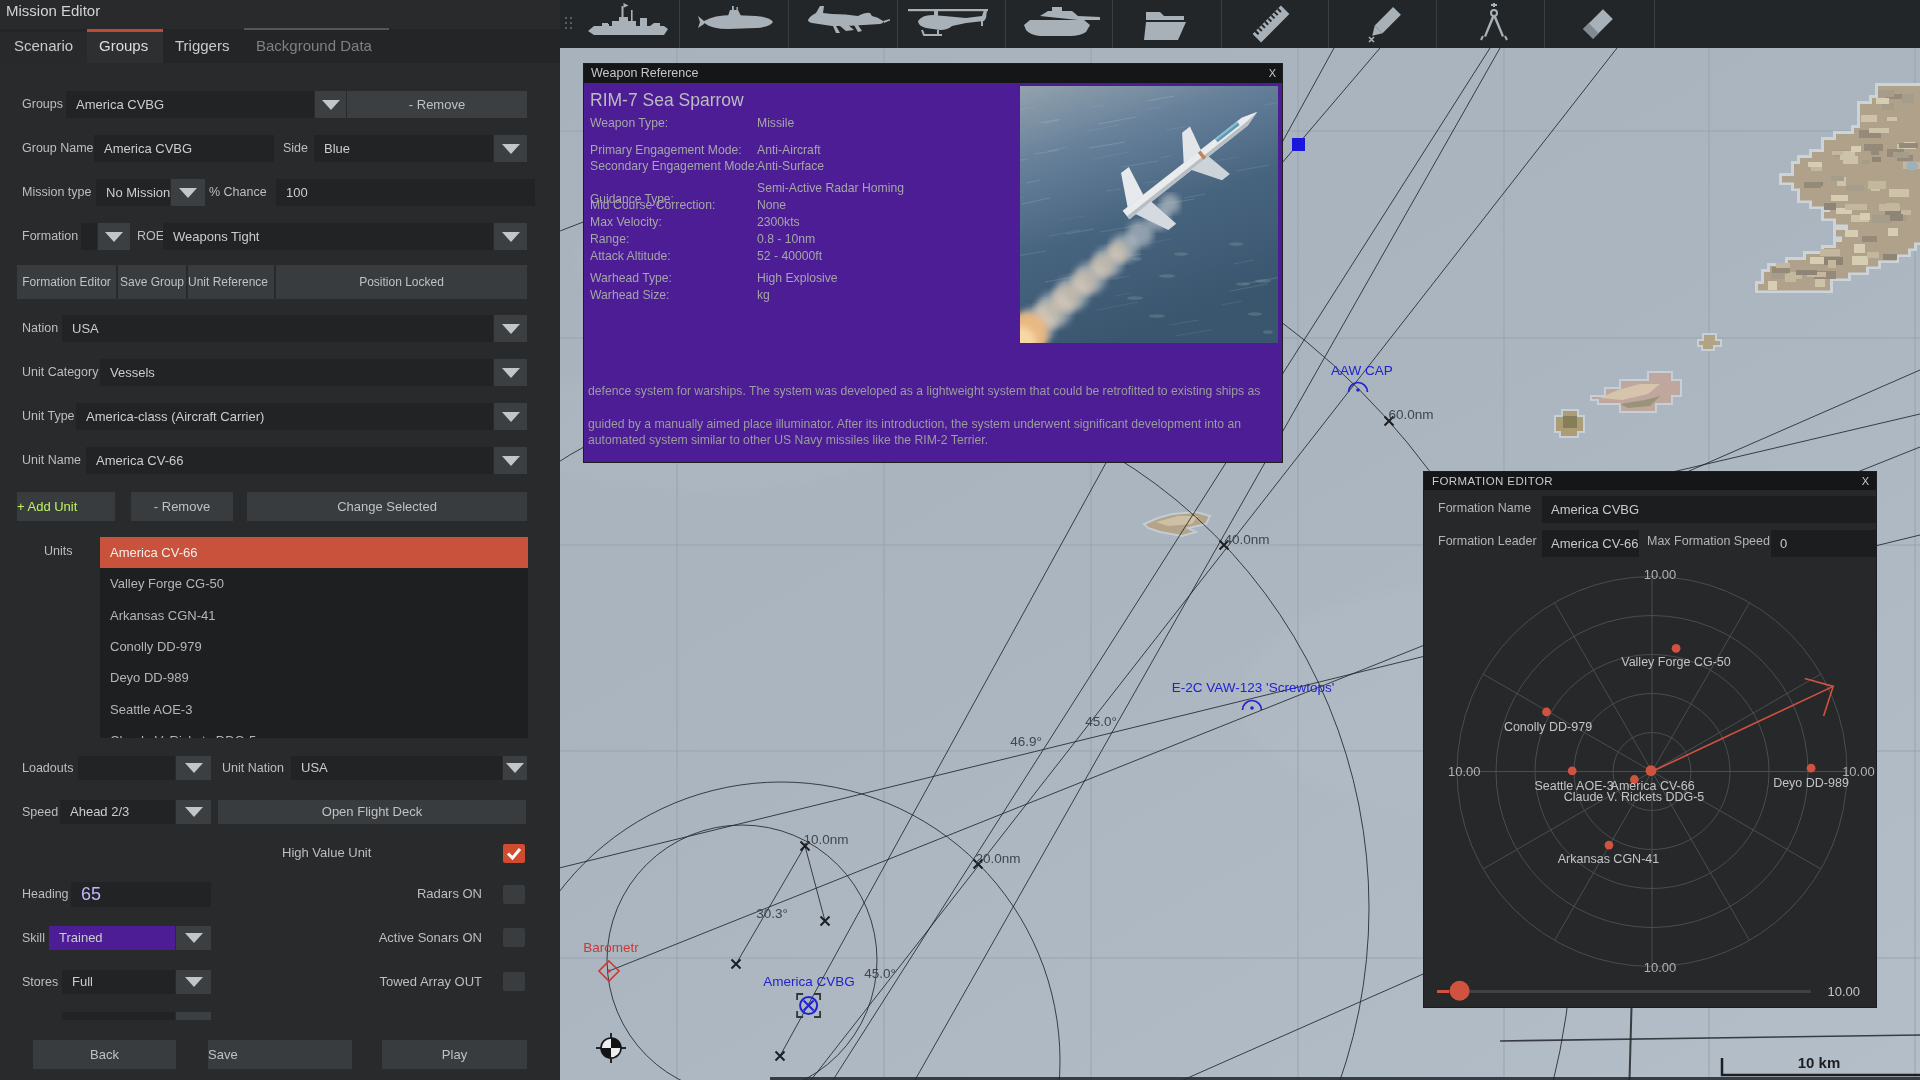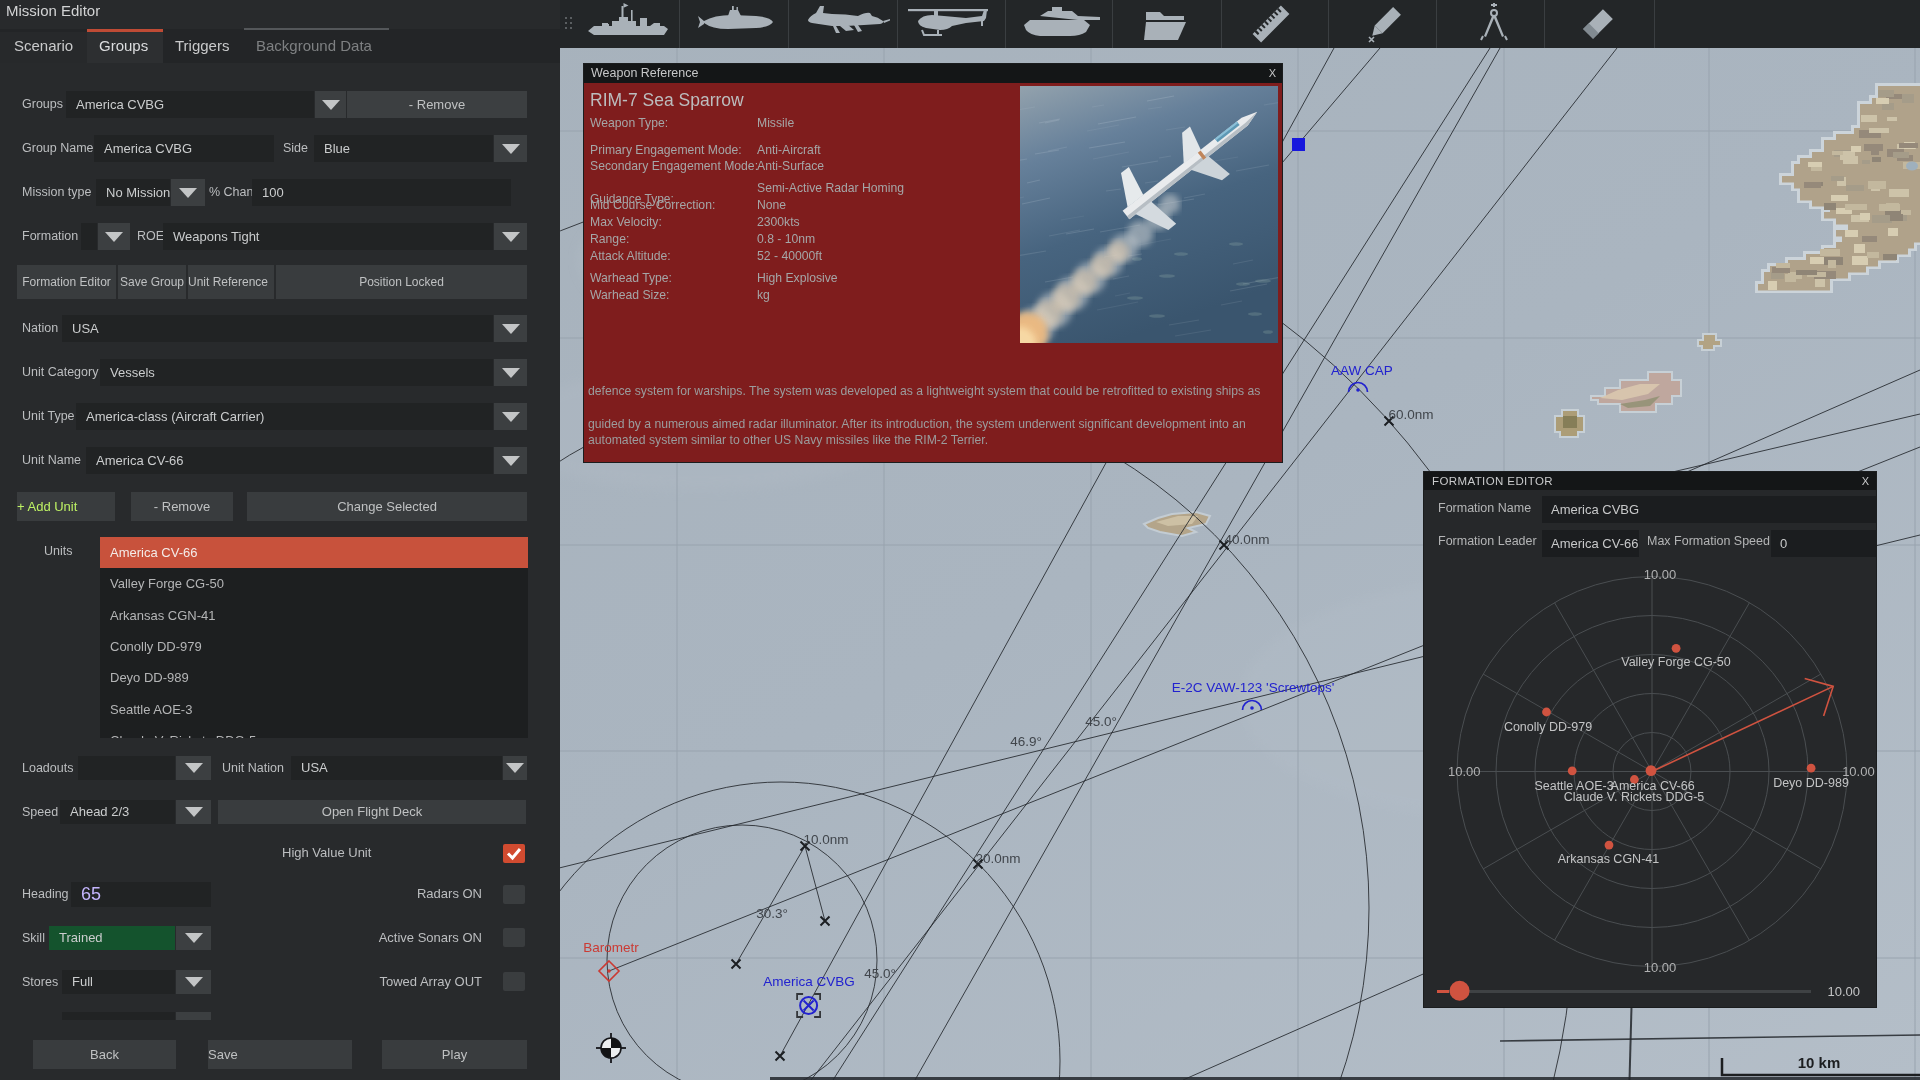--- a/index.html
+++ b/index.html
@@ -352,21 +352,21 @@
 <div style="position:absolute;left:314px;top:135px;width:179px;height:27px;background:#212324;font-size:13px;color:#cbcdce;line-height:27px;white-space:nowrap;overflow:hidden"><span style="padding-left:10px">Blue</span></div>
 <div style="position:absolute;left:494px;top:135px;width:33px;height:27px;background:#3c3f41">
       <div style="position:absolute;left:7.5px;top:8.5px;width:0;height:0;border-left:9.0px solid transparent;border-right:9.0px solid transparent;border-top:10px solid #c3c5c6"></div>
     </div>
 <div style="position:absolute;left:22px;top:183px;width:200px;height:18px;line-height:18px;font-size:12.5px;color:#bcbec0;white-space:nowrap">Mission type</div>
 <div style="position:absolute;left:96px;top:179px;width:74px;height:27px;background:#212324;font-size:13px;color:#cbcdce;line-height:27px;white-space:nowrap;overflow:hidden"><span style="padding-left:10px">No Mission</span></div>
 <div style="position:absolute;left:171px;top:179px;width:34px;height:27px;background:#3c3f41">
       <div style="position:absolute;left:8.0px;top:8.5px;width:0;height:0;border-left:9.0px solid transparent;border-right:9.0px solid transparent;border-top:10px solid #c3c5c6"></div>
     </div>
 <div style="position:absolute;left:209px;top:183px;width:200px;height:18px;line-height:18px;font-size:12.5px;color:#bcbec0;white-space:nowrap">% Chance</div>
-<div style="position:absolute;left:252px;top:179px;width:259px;height:27px;background:#212324;font-size:13px;color:#cbcdce;line-height:27px;white-space:nowrap;overflow:hidden"><span style="padding-left:10px">100</span></div>
+<div style="position:absolute;left:276px;top:179px;width:259px;height:27px;background:#212324;font-size:13px;color:#cbcdce;line-height:27px;white-space:nowrap;overflow:hidden"><span style="padding-left:10px">100</span></div>
 <div style="position:absolute;left:22px;top:227px;width:200px;height:18px;line-height:18px;font-size:12.5px;color:#bcbec0;white-space:nowrap">Formation</div>
 <div style="position:absolute;left:81px;top:223px;width:16px;height:27px;background:#212324;font-size:13px;color:#cbcdce;line-height:27px;white-space:nowrap;overflow:hidden"></div>
 <div style="position:absolute;left:98px;top:223px;width:32px;height:27px;background:#3c3f41">
       <div style="position:absolute;left:7.0px;top:8.5px;width:0;height:0;border-left:9.0px solid transparent;border-right:9.0px solid transparent;border-top:10px solid #c3c5c6"></div>
     </div>
 <div style="position:absolute;left:137px;top:227px;width:200px;height:18px;line-height:18px;font-size:12.5px;color:#bcbec0;white-space:nowrap">ROE</div>
 <div style="position:absolute;left:163px;top:223px;width:330px;height:27px;background:#212324;font-size:13px;color:#cbcdce;line-height:27px;white-space:nowrap;overflow:hidden"><span style="padding-left:10px">Weapons Tight</span></div>
 <div style="position:absolute;left:494px;top:223px;width:33px;height:27px;background:#3c3f41">
       <div style="position:absolute;left:7.5px;top:8.5px;width:0;height:0;border-left:9.0px solid transparent;border-right:9.0px solid transparent;border-top:10px solid #c3c5c6"></div>
     </div>
@@ -426,39 +426,39 @@
 <div style="position:absolute;left:503px;top:844px;width:22px;height:19px;background:#d14b30;border-radius:2px">
       <svg width="22" height="19" style="position:absolute;left:0;top:0">
         <path d="M5 9.5 L9.5 14 L17 5" stroke="#fff" stroke-width="3" fill="none"></path>
       </svg>
     </div>
 <div style="position:absolute;left:22px;top:885px;width:200px;height:18px;line-height:18px;font-size:12.5px;color:#bcbec0;white-space:nowrap">Heading</div>
 <div style="position:absolute;left:71px;top:882px;width:140px;height:25px;background:#212324;font-size:18px;color:#c4b5fd;line-height:25px;white-space:nowrap;overflow:hidden"><span style="padding-left:10px">65</span></div>
 <div style="position:absolute;left:282px;top:885px;width:200px;height:18px;line-height:18px;font-size:13px;color:#bcbec0;white-space:nowrap;text-align:right">Radars ON</div>
 <div style="position:absolute;left:503px;top:885px;width:22px;height:19px;background:#3a3d3f;border-radius:2px"></div>
 <div style="position:absolute;left:22px;top:929px;width:200px;height:18px;line-height:18px;font-size:12.5px;color:#bcbec0;white-space:nowrap">Skill</div>
-<div style="position:absolute;left:49px;top:926px;width:126px;height:24px;background:#14532d;font-size:13px;color:#cbcdce;line-height:24px;white-space:nowrap;overflow:hidden"><span style="padding-left:10px">Trained</span></div>
+<div style="position:absolute;left:49px;top:926px;width:126px;height:24px;background:#4c1d95;font-size:13px;color:#cbcdce;line-height:24px;white-space:nowrap;overflow:hidden"><span style="padding-left:10px">Trained</span></div>
 <div style="position:absolute;left:176px;top:926px;width:35px;height:24px;background:#3c3f41">
       <div style="position:absolute;left:8.5px;top:7.0px;width:0;height:0;border-left:9.0px solid transparent;border-right:9.0px solid transparent;border-top:10px solid #c3c5c6"></div>
     </div>
 <div style="position:absolute;left:282px;top:929px;width:200px;height:18px;line-height:18px;font-size:13px;color:#bcbec0;white-space:nowrap;text-align:right">Active Sonars ON</div>
 <div style="position:absolute;left:503px;top:928px;width:22px;height:19px;background:#3a3d3f;border-radius:2px"></div>
 <div style="position:absolute;left:22px;top:973px;width:200px;height:18px;line-height:18px;font-size:12.5px;color:#bcbec0;white-space:nowrap">Stores</div>
 <div style="position:absolute;left:62px;top:970px;width:113px;height:24px;background:#212324;font-size:13px;color:#cbcdce;line-height:24px;white-space:nowrap;overflow:hidden"><span style="padding-left:10px">Full</span></div>
 <div style="position:absolute;left:176px;top:970px;width:35px;height:24px;background:#3c3f41">
       <div style="position:absolute;left:8.5px;top:7.0px;width:0;height:0;border-left:9.0px solid transparent;border-right:9.0px solid transparent;border-top:10px solid #c3c5c6"></div>
     </div>
 <div style="position:absolute;left:282px;top:973px;width:200px;height:18px;line-height:18px;font-size:13px;color:#bcbec0;white-space:nowrap;text-align:right">Towed Array OUT</div>
 <div style="position:absolute;left:503px;top:972px;width:22px;height:19px;background:#3a3d3f;border-radius:2px"></div>
 <div style="position:absolute;left:62px;top:1012px;width:113px;height:8px;background:#212324;font-size:13px;color:#cbcdce;line-height:8px;white-space:nowrap;overflow:hidden"></div>
 <div style="position:absolute;left:176px;top:1012px;width:35px;height:8px;background:#3c3f41"></div>
 <div style="position:absolute;left:33px;top:1040px;width:143px;height:29px;background:#393c3e;font-size:13px;color:#bfc1c2;line-height:29px;text-align:center;white-space:nowrap">Back</div>
 <div style="position:absolute;left:208px;top:1040px;width:144px;height:29px;background:#393c3e;font-size:13px;color:#bfc1c2;line-height:29px;text-align:left;white-space:nowrap">Save</div>
 <div style="position:absolute;left:382px;top:1040px;width:145px;height:29px;background:#393c3e;font-size:13px;color:#bfc1c2;line-height:29px;text-align:center;white-space:nowrap">Play</div>
-<div style="position:absolute;left:584px;top:64px;width:698px;height:398px;background:#7f1d1d;box-shadow:0 0 0 1px #1b1d1e">
+<div style="position:absolute;left:584px;top:64px;width:698px;height:398px;background:#4c1d95;box-shadow:0 0 0 1px #1b1d1e">
 <div style="position:absolute;left:0;top:0;width:698px;height:19px;background:#141617;color:#c6c7c8;font-size:12.5px;line-height:19px;padding-left:7px">Weapon Reference</div>
 <div style="position:absolute;right:6px;top:0;height:19px;color:#c6c7c8;font-size:11px;line-height:19px">X</div>
 <div style="position:absolute;left:6px;top:26px;font-size:17.5px;color:#bcbdbe">RIM-7 Sea Sparrow</div>
 <div style="position:absolute;left:6px;top:52px;font-size:12.2px;color:#a5a6a7;white-space:nowrap">Weapon Type:</div>
 <div style="position:absolute;left:173px;top:52px;font-size:12.2px;color:#a5a6a7;white-space:nowrap">Missile</div>
 <div style="position:absolute;left:6px;top:78.5px;font-size:12.2px;color:#a5a6a7;white-space:nowrap">Primary Engagement Mode:</div>
 <div style="position:absolute;left:173px;top:78.5px;font-size:12.2px;color:#a5a6a7;white-space:nowrap">Anti-Aircraft</div>
 <div style="position:absolute;left:6px;top:95px;font-size:12.2px;color:#a5a6a7;white-space:nowrap">Secondary Engagement Mode:</div>
 <div style="position:absolute;left:173px;top:95px;font-size:12.2px;color:#a5a6a7;white-space:nowrap">Anti-Surface</div>
 <div style="position:absolute;left:6px;top:128px;font-size:12px;color:#a5a6a7;white-space:nowrap">Guidance Type:</div>
@@ -469,21 +469,21 @@
 <div style="position:absolute;left:173px;top:151px;font-size:12.2px;color:#a5a6a7;white-space:nowrap">2300kts</div>
 <div style="position:absolute;left:6px;top:168px;font-size:12.2px;color:#a5a6a7;white-space:nowrap">Range:</div>
 <div style="position:absolute;left:173px;top:168px;font-size:12.2px;color:#a5a6a7;white-space:nowrap">0.8 - 10nm</div>
 <div style="position:absolute;left:6px;top:185px;font-size:12.2px;color:#a5a6a7;white-space:nowrap">Attack Altitude:</div>
 <div style="position:absolute;left:173px;top:185px;font-size:12.2px;color:#a5a6a7;white-space:nowrap">52 - 40000ft</div>
 <div style="position:absolute;left:6px;top:207px;font-size:12.2px;color:#a5a6a7;white-space:nowrap">Warhead Type:</div>
 <div style="position:absolute;left:173px;top:207px;font-size:12.2px;color:#a5a6a7;white-space:nowrap">High Explosive</div>
 <div style="position:absolute;left:6px;top:224px;font-size:12.2px;color:#a5a6a7;white-space:nowrap">Warhead Size:</div>
 <div style="position:absolute;left:173px;top:224px;font-size:12.2px;color:#a5a6a7;white-space:nowrap">kg</div>
 <div style="position:absolute;left:4px;top:319.6px;font-size:12.2px;color:#9b9c9d;white-space:nowrap">defence system for warships. The system was developed as a lightweight system that could be retrofitted to existing ships as</div>
-<div style="position:absolute;left:4px;top:352.8px;font-size:12.2px;color:#9b9c9d;white-space:nowrap">guided by a numerous aimed radar illuminator. After its introduction, the system underwent significant development into an</div>
+<div style="position:absolute;left:4px;top:352.8px;font-size:12.2px;color:#9b9c9d;white-space:nowrap">guided by a manually aimed place illuminator. After its introduction, the system underwent significant development into an</div>
 <div style="position:absolute;left:4px;top:369.4px;font-size:12.2px;color:#9b9c9d;white-space:nowrap">automated system similar to other US Navy missiles like the RIM-2 Terrier.</div>
 <div style="position:absolute;left:436px;top:22px;width:258px;height:257px;overflow:hidden">
 <svg width="258" height="257">
 <defs>
 <linearGradient id="seaph" x1="0" y1="0" x2="0.35" y2="1">
 <stop offset="0" stop-color="#93a2ad"></stop>
 <stop offset="0.28" stop-color="#66809a"></stop>
 <stop offset="0.6" stop-color="#47647f"></stop>
 <stop offset="1" stop-color="#3a556e"></stop>
 </linearGradient>

